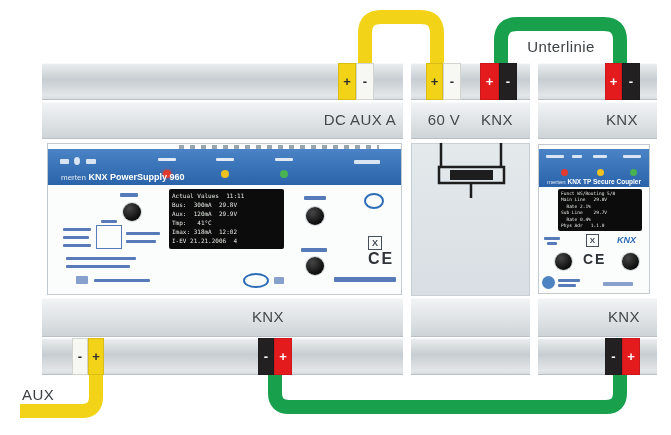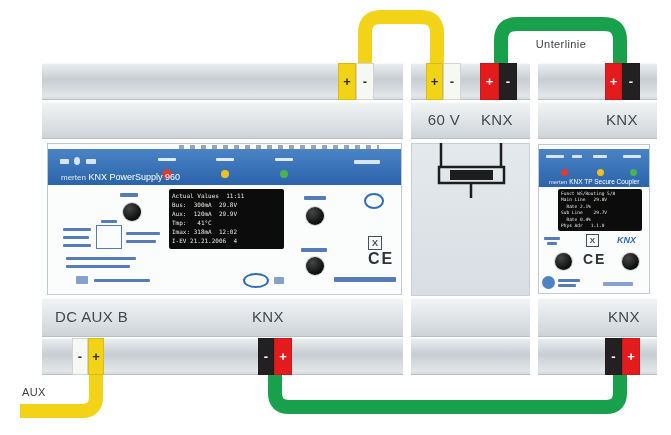--- a/index.html
+++ b/index.html
@@ -13,27 +13,27 @@
   
   .terminal{position:absolute;height:37px;display:flex;align-items:center;justify-content:center;
             font-weight:bold;font-size:13px;box-shadow:inset 0 0 0 1px rgba(0,0,0,.10);}
   .t-yellow{background:#F2D318;color:#2e2e2e;}
   .t-white{background:#f7f7f4;color:#2e2e2e;box-shadow:inset 0 0 0 1px #d4d4ce;}
   .t-red{background:#E41B1D;color:#ffffff;}
   .t-black{background:#232021;color:#ffffff;}
   
   .sec-label{position:absolute;font-size:15px;color:#43484c;letter-spacing:.4px;white-space:nowrap;}
   .centered{text-align:center;}
-  .wire-label{position:absolute;font-size:11px;color:#3d4144;letter-spacing:.4px;white-space:nowrap;}
+  .wire-label{position:absolute;font-size:15px;color:#3d4144;letter-spacing:.4px;white-space:nowrap;}
   
   .device{position:absolute;background:#fbfcfc;border:1px solid #c2c9cf;box-sizing:border-box;}
   .blueband{position:absolute;left:0;right:0;background:linear-gradient(180deg,#4a84c6,#2a63a9);}
   .dev-title{position:absolute;color:#fff;white-space:nowrap;}
   .brand{font-weight:normal;opacity:.85;}
-  .model{font-weight:normal;text-align:right;}
+  .model{font-weight:bold;text-align:right;}
   .led{position:absolute;border-radius:50%;}
   .led-label{position:absolute;height:3px;background:rgba(255,255,255,.85);border-radius:1px;}
   .wbar{position:absolute;background:rgba(255,255,255,.8);border-radius:1px;}
   .bluebar{position:absolute;background:#3a63ab;border-radius:1px;opacity:.85;}
   .btn{position:absolute;width:18px;height:18px;border-radius:50%;
        background:radial-gradient(circle at 35% 30%,#464646,#0b0b0b 72%);
        box-shadow:0 0 0 1px #cfd4d8;}
   .lcd{position:absolute;background:#0b0c0b;border-radius:2px;color:#e6eae4;
        font-family:"DejaVu Sans Mono",monospace;overflow:hidden;padding:2px 3px;box-sizing:border-box;}
   .lcd div{white-space:pre;}
@@ -52,33 +52,33 @@
 <div id="canvas">
 
   <div class="band" style="left:42px;top:63px;width:361px;"></div>
   <div class="band" style="left:411px;top:63px;width:119px;"></div>
   <div class="band" style="left:538px;top:63px;width:119px;"></div>
 
   <div class="band label-row" style="left:42px;top:102px;width:361px;"></div>
   <div class="band label-row" style="left:411px;top:102px;width:119px;"></div>
   <div class="band label-row" style="left:538px;top:102px;width:119px;"></div>
 
+  <div class="sec-label centered" style="left:315px;top:111px;width:90px;">DC AUX A</div>
   <div class="sec-label centered" style="left:414px;top:111px;width:60px;">60 V</div>
   <div class="sec-label centered" style="left:467px;top:111px;width:60px;">KNX</div>
   <div class="sec-label centered" style="left:592px;top:111px;width:60px;">KNX</div>
 
   <div class="band label-row" style="left:42px;top:298px;width:361px;height:39px;"></div>
   <div class="band label-row" style="left:411px;top:298px;width:119px;height:39px;"></div>
   <div class="band label-row" style="left:538px;top:298px;width:119px;height:39px;"></div>
 
   <div class="band" style="left:42px;top:338px;width:361px;"></div>
   <div class="band" style="left:411px;top:338px;width:119px;"></div>
   <div class="band" style="left:538px;top:338px;width:119px;"></div>
 
-  <div class="sec-label" style="left:55px;top:308px;">DC AUX B</div>
   <div class="sec-label centered" style="left:238px;top:308px;width:60px;">KNX</div>
   <div class="sec-label centered" style="left:594px;top:308px;width:60px;">KNX</div>
 
   <div class="panel-mid" style="left:411px;top:143px;width:119px;height:153px;"></div>
 
   <div class="device" style="left:47px;top:143px;width:355px;height:152px;">
     <div class="ticks" style="left:131px;top:1px;width:200px;"></div>
     <div class="blueband" style="top:5px;height:36px;">
       <div class="wbar" style="left:12px;top:10px;width:9px;height:5px;"></div>
       <div class="wbar" style="left:26px;top:8px;width:6px;height:8px;border-radius:50%;"></div>

